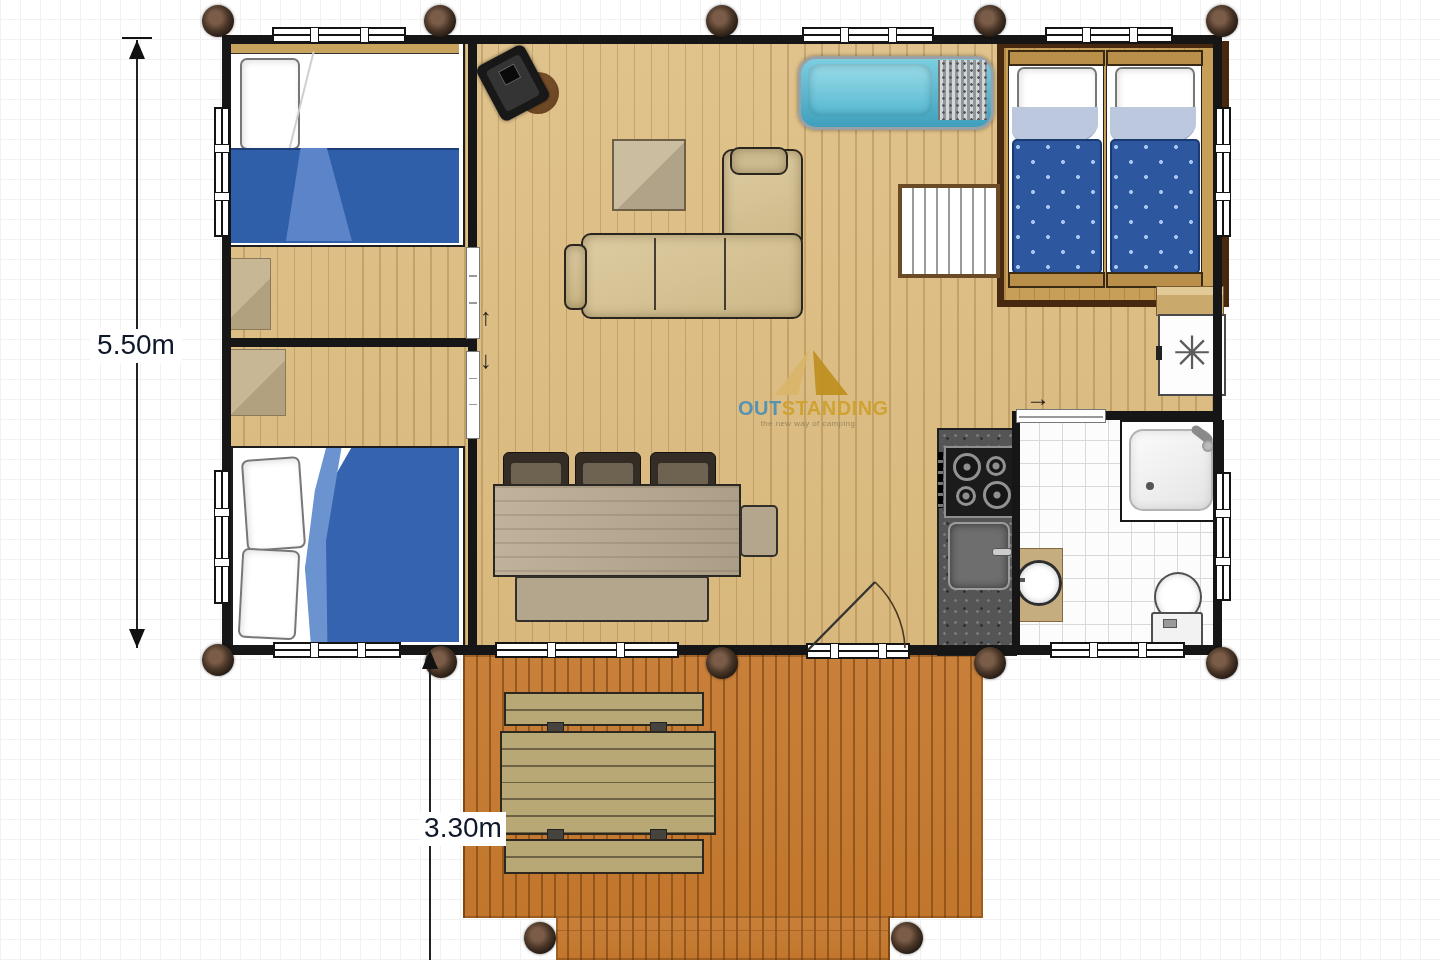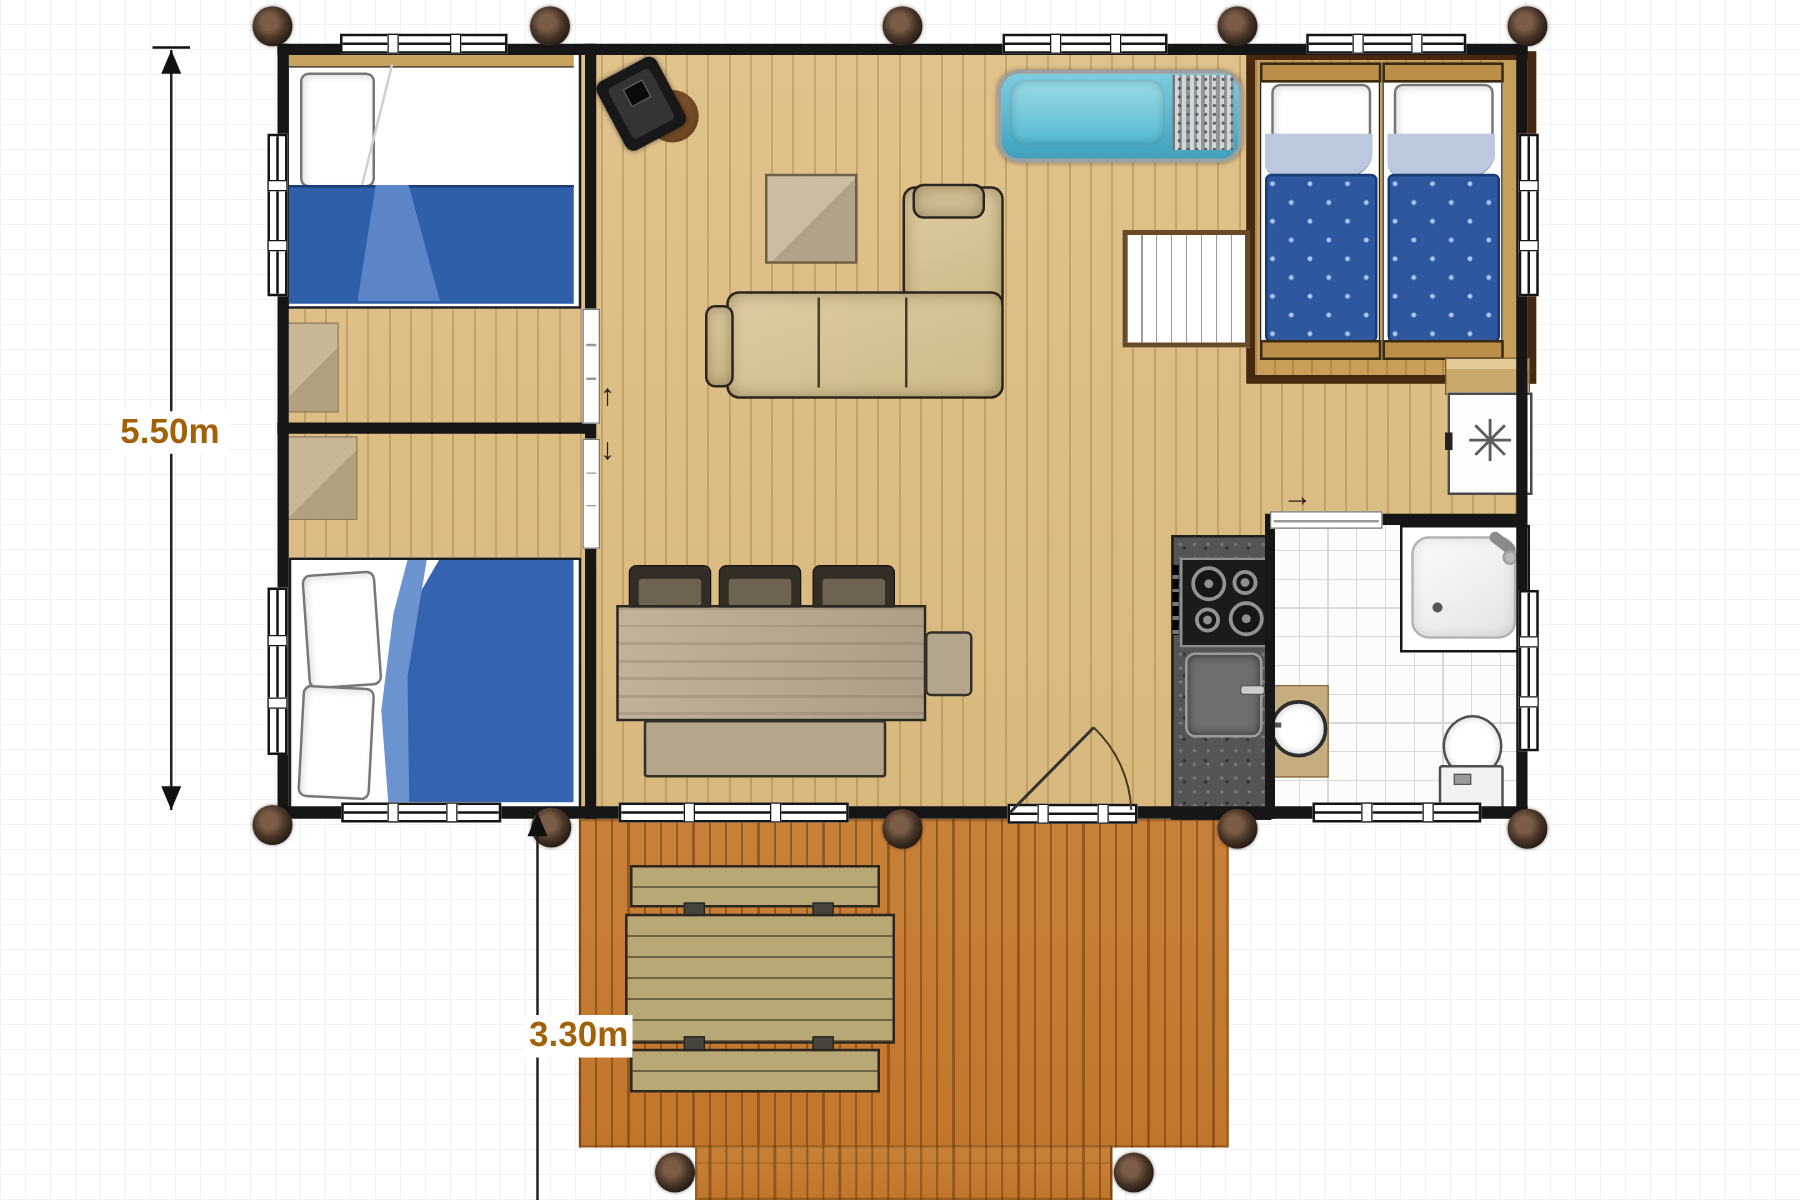--- a/index.html
+++ b/index.html
@@ -49,21 +49,21 @@
   .win-h .sq{position:absolute;top:-2px;bottom:-2px;width:7px;border:1.5px solid #141414;background:#fff;}
   .win-v .sq{position:absolute;left:-2px;right:-2px;height:7px;border:1.5px solid #141414;background:#fff;}
 
   
   .post{width:32px;height:32px;border-radius:50%;
     background:radial-gradient(circle at 42% 40%,#7a5c48 0 24%,#4a3627 48%,#241a13 74%,#141009 100%);
     box-shadow:0 0 3px rgba(0,0,0,.5);}
 
   
   .dim-line{background:#222;}
-  .dim-label{color:#a16207;font-size:28px;font-weight:bold;background:#fff;text-align:center;line-height:32px;}
+  .dim-label{color:#0f172a;font-size:28px;font-weight:normal;background:#fff;text-align:center;line-height:32px;}
   .arrow-up{width:0;height:0;border-left:8px solid transparent;border-right:8px solid transparent;border-bottom:19px solid #111;}
   .arrow-down{width:0;height:0;border-left:8px solid transparent;border-right:8px solid transparent;border-top:19px solid #111;}
 
   
   .bedframe{background:#ffffff;border:2.5px solid #1d1d1d;}
   .pillow{background:#fff;border:2px solid #777;border-radius:7px;box-shadow:inset 2px 2px 6px rgba(0,0,0,.12);}
   .blanket-blue{background:#2f5fa8;}
   .fold-light{background:#5b85c8;}
   .duvet-dots{
     background-color:#2d58a0;
@@ -368,14 +368,22 @@
   <div class="abs dim-line" style="left:136px;top:40px;width:1.6px;height:608px;"></div>
   <div class="abs" style="left:122px;top:37px;width:30px;height:2px;background:#111;"></div>
   <div class="abs arrow-up" style="left:129px;top:40px;"></div>
   <div class="abs arrow-down" style="left:129px;top:629px;"></div>
   <div class="abs dim-label" style="left:90px;top:329px;width:92px;height:34px;">5.50m</div>
 
   <div class="abs dim-line" style="left:429px;top:655px;width:1.6px;height:305px;"></div>
   <div class="abs arrow-up" style="left:422px;top:650px;"></div>
   <div class="abs dim-label" style="left:384px;top:812px;width:86px;height:34px;margin-left:36px;">3.30m</div>
 
+  <div id="logo" class="abs" style="left:738px;top:348px;width:140px;">
+    <svg width="110" height="50" viewBox="0 0 110 50" style="display:block;margin:0 auto;">
+      <polygon points="22,47 56,2 45,47" fill="#d9b66a"></polygon>
+      <polygon points="60,2 95,47 63,47" fill="#bf8f1f"></polygon>
+    </svg>
+    <div class="line"><span class="p1">OUT</span><span class="p2">STANDING</span></div>
+    <div class="tag">the new way of camping</div>
+  </div>
 
 </div>
 
 </body></html>

